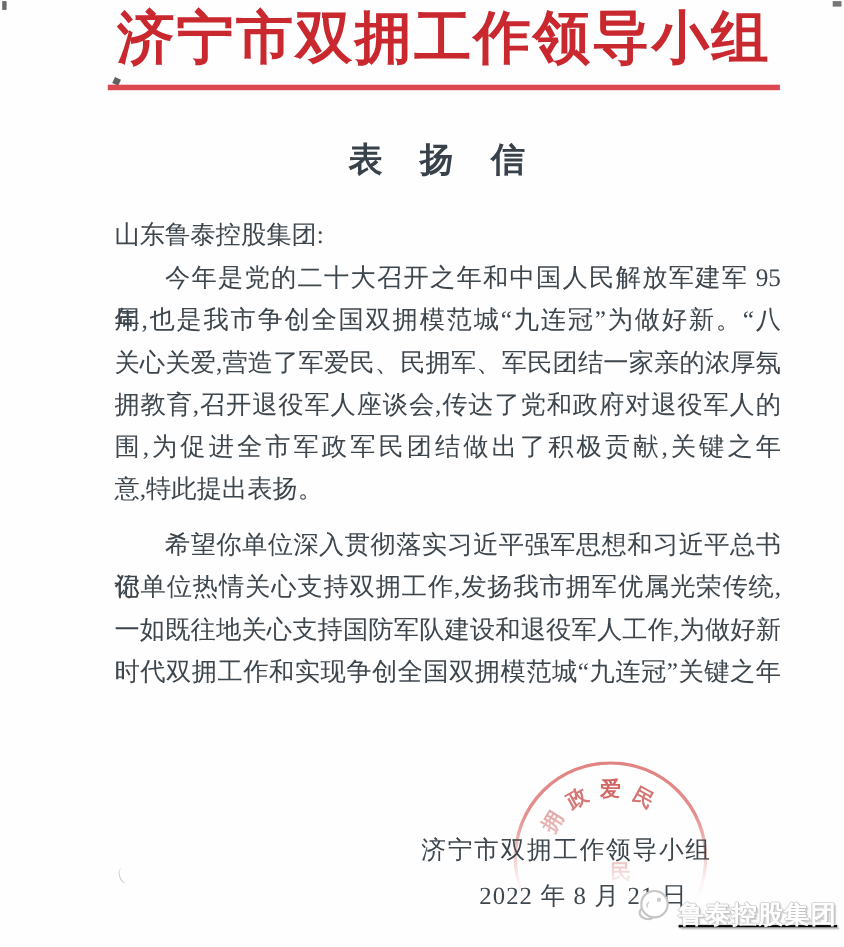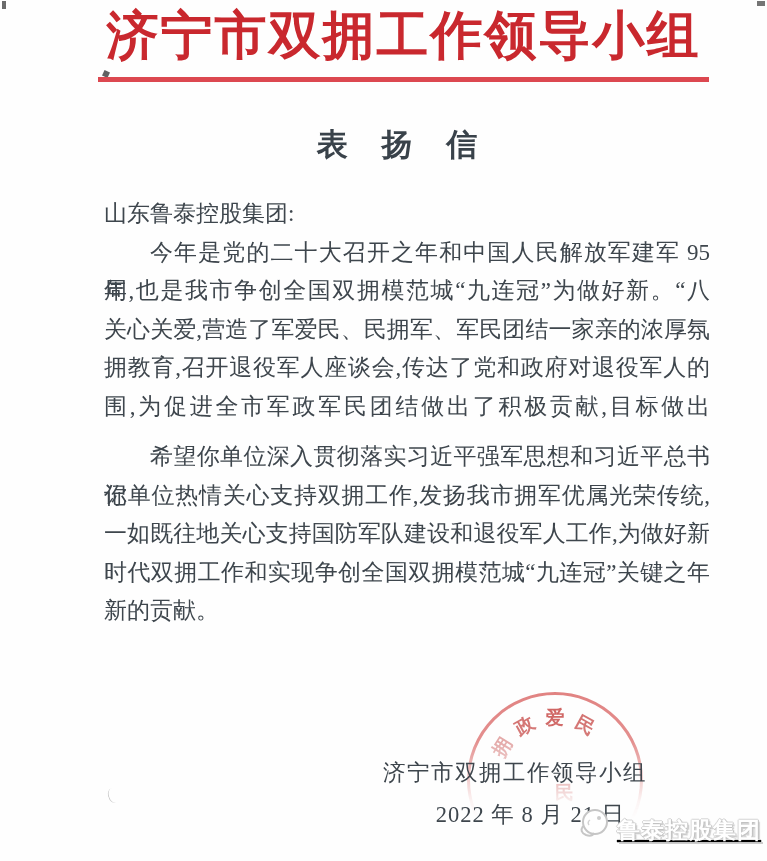--- a/index.html
+++ b/index.html
@@ -113,29 +113,29 @@
   <h1 class="letter-title">表 扬 信</h1>
 
   <div class="body-text">
     <div class="ln salutation">山东鲁泰控股集团:</div>
 
     <div class="para1">
       <div class="ln start">今年是党的二十大召开之年和中国人民解放军建军 95 周</div>
       <div class="ln">年,也是我市争创全国双拥模范城“九连冠”为做好新。“八</div>
       <div class="ln">关心关爱,营造了军爱民、民拥军、军民团结一家亲的浓厚氛</div>
       <div class="ln">拥教育,召开退役军人座谈会,传达了党和政府对退役军人的</div>
-      <div class="ln">围,为促进全市军政军民团结做出了积极贡献,目标做出</div>
+      <div class="ln">围,为促进全市军政军民团结做出了积极贡献,关键之年</div>
+      <div class="ln end">意,特此提出表扬。</div>
     </div>
 
     <div class="para2">
       <div class="ln start">希望你单位深入贯彻落实习近平强军思想和习近平总书记</div>
       <div class="ln">你单位热情关心支持双拥工作,发扬我市拥军优属光荣传统,</div>
       <div class="ln">一如既往地关心支持国防军队建设和退役军人工作,为做好新</div>
       <div class="ln">时代双拥工作和实现争创全国双拥模范城“九连冠”关键之年</div>
-      <div class="ln end">新的贡献。</div>
     </div>
   </div>
 
   <div class="seal">
     <div class="seal-ring"></div>
     <span class="sc">民</span>
     <span class="sc">拥</span>
     <span class="sc">政</span>
     <span class="sc">爱</span>
     <span class="sc">民</span>

